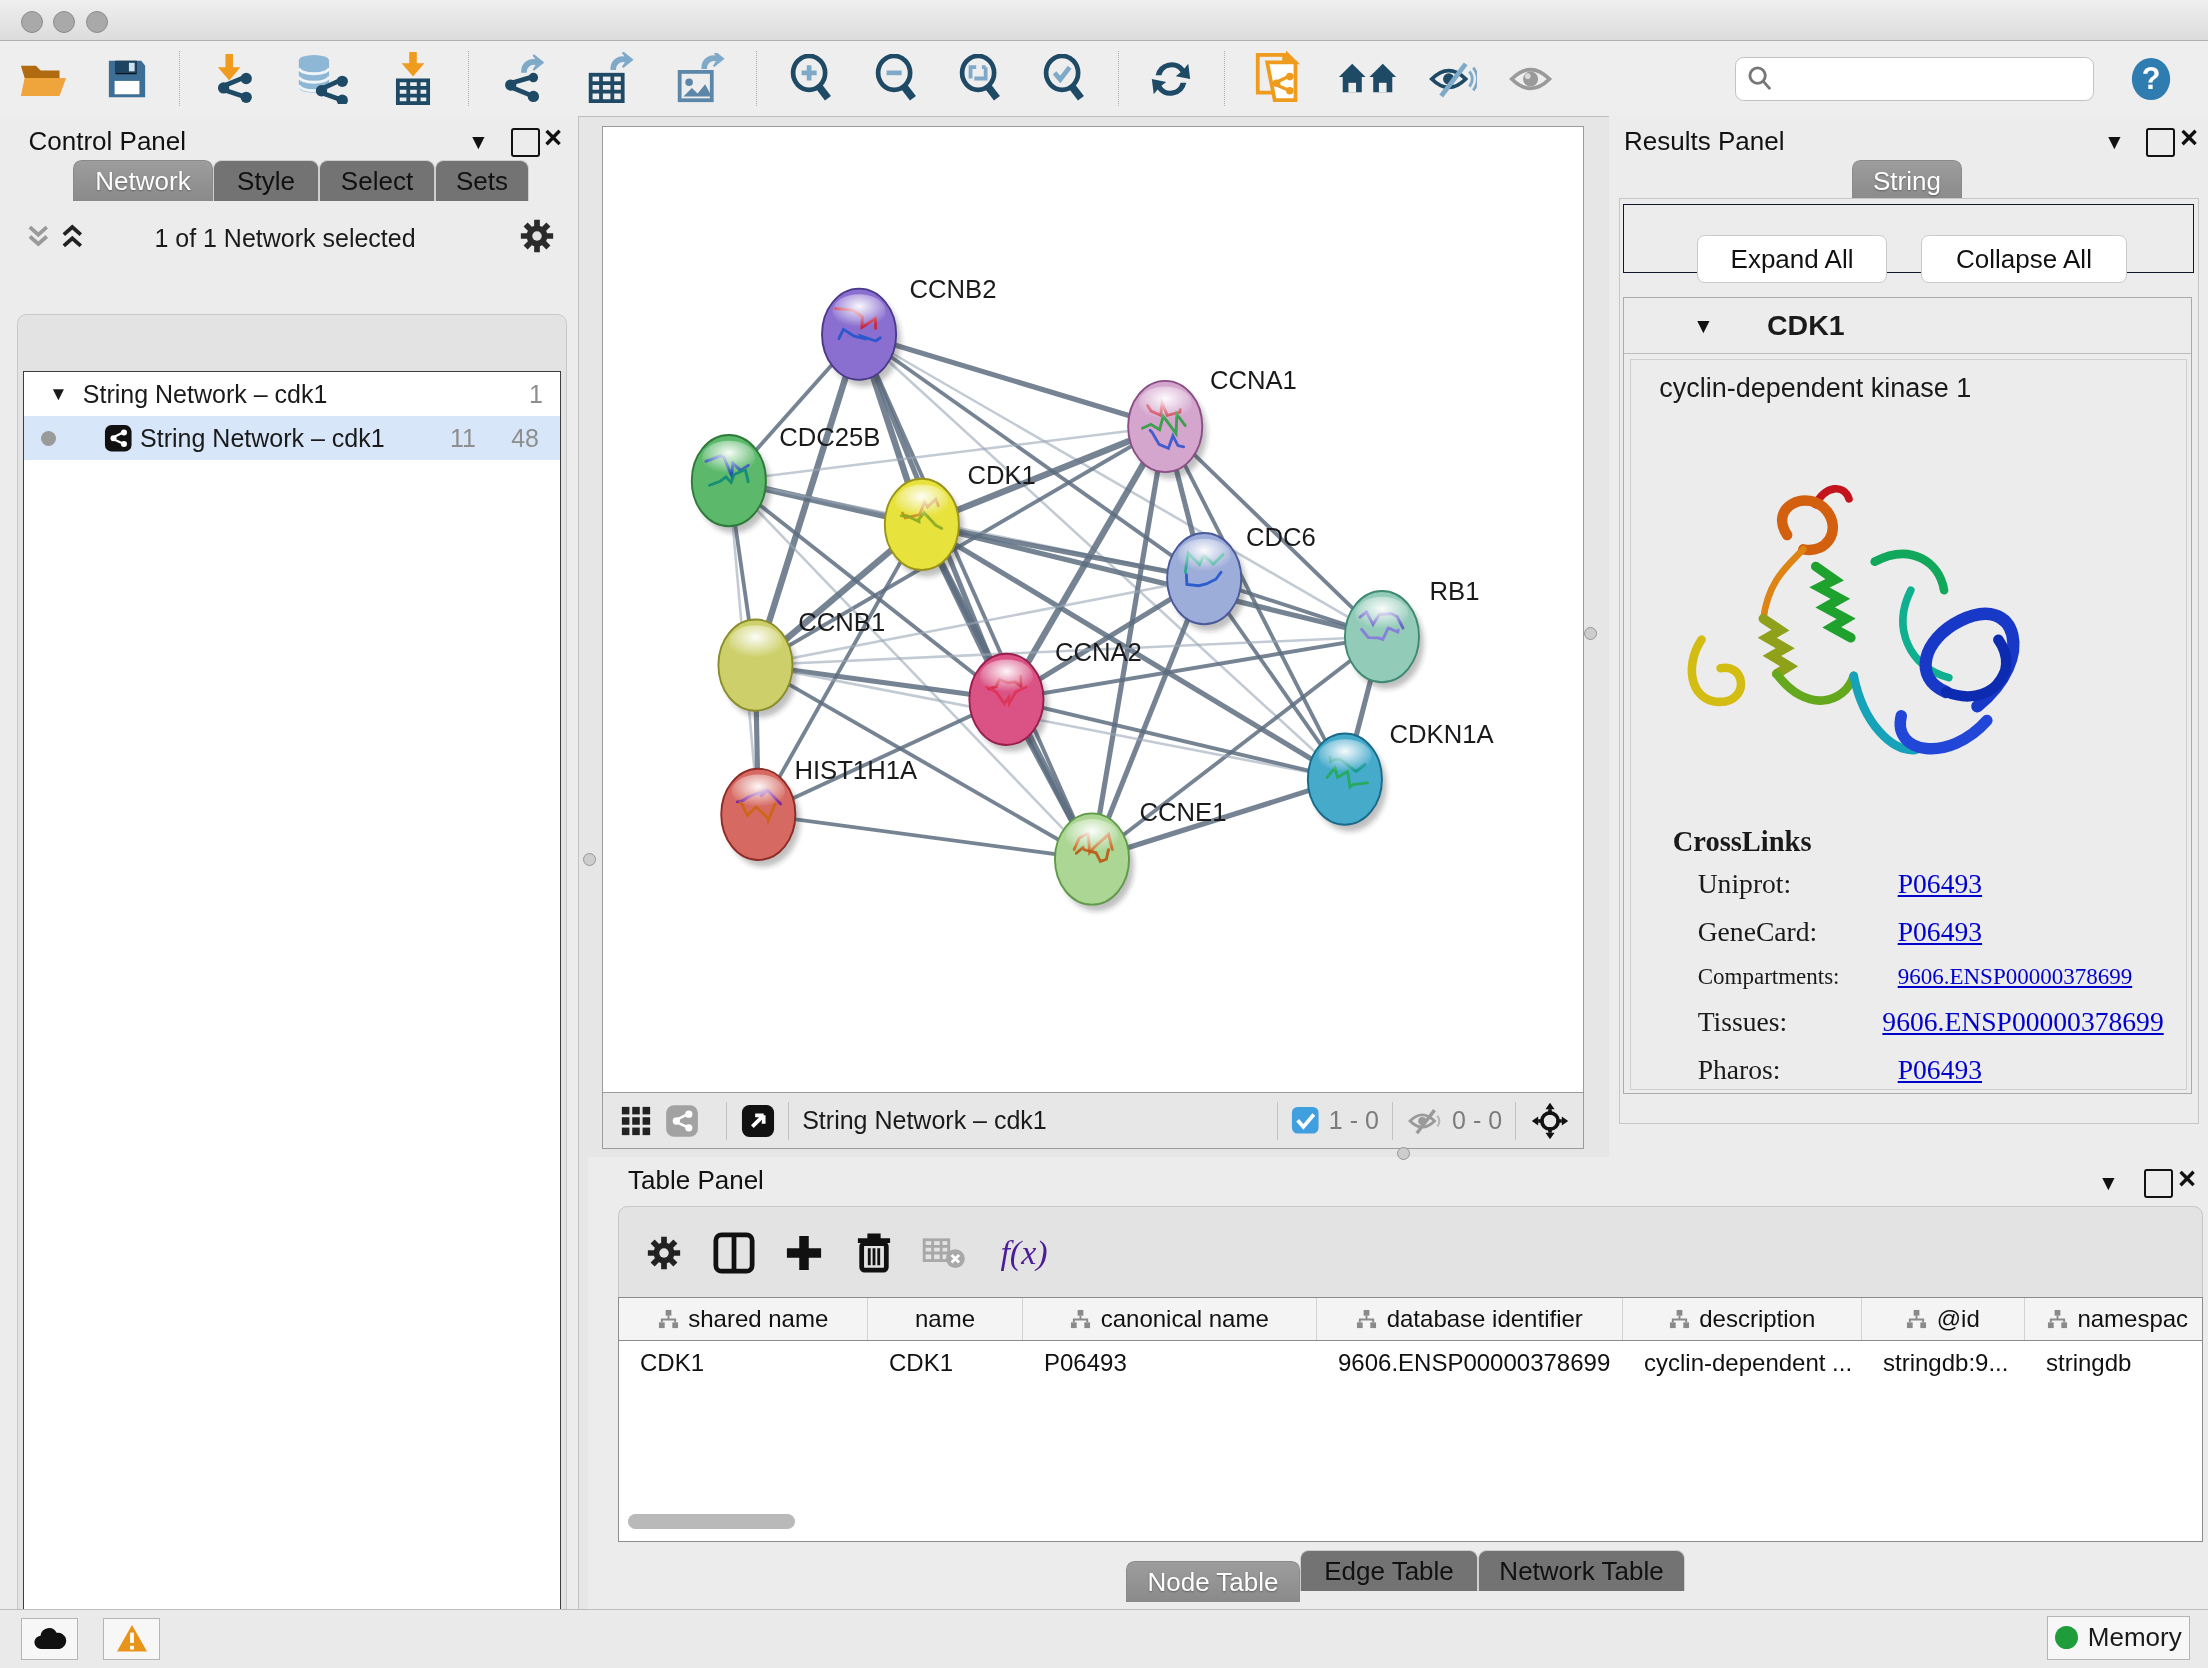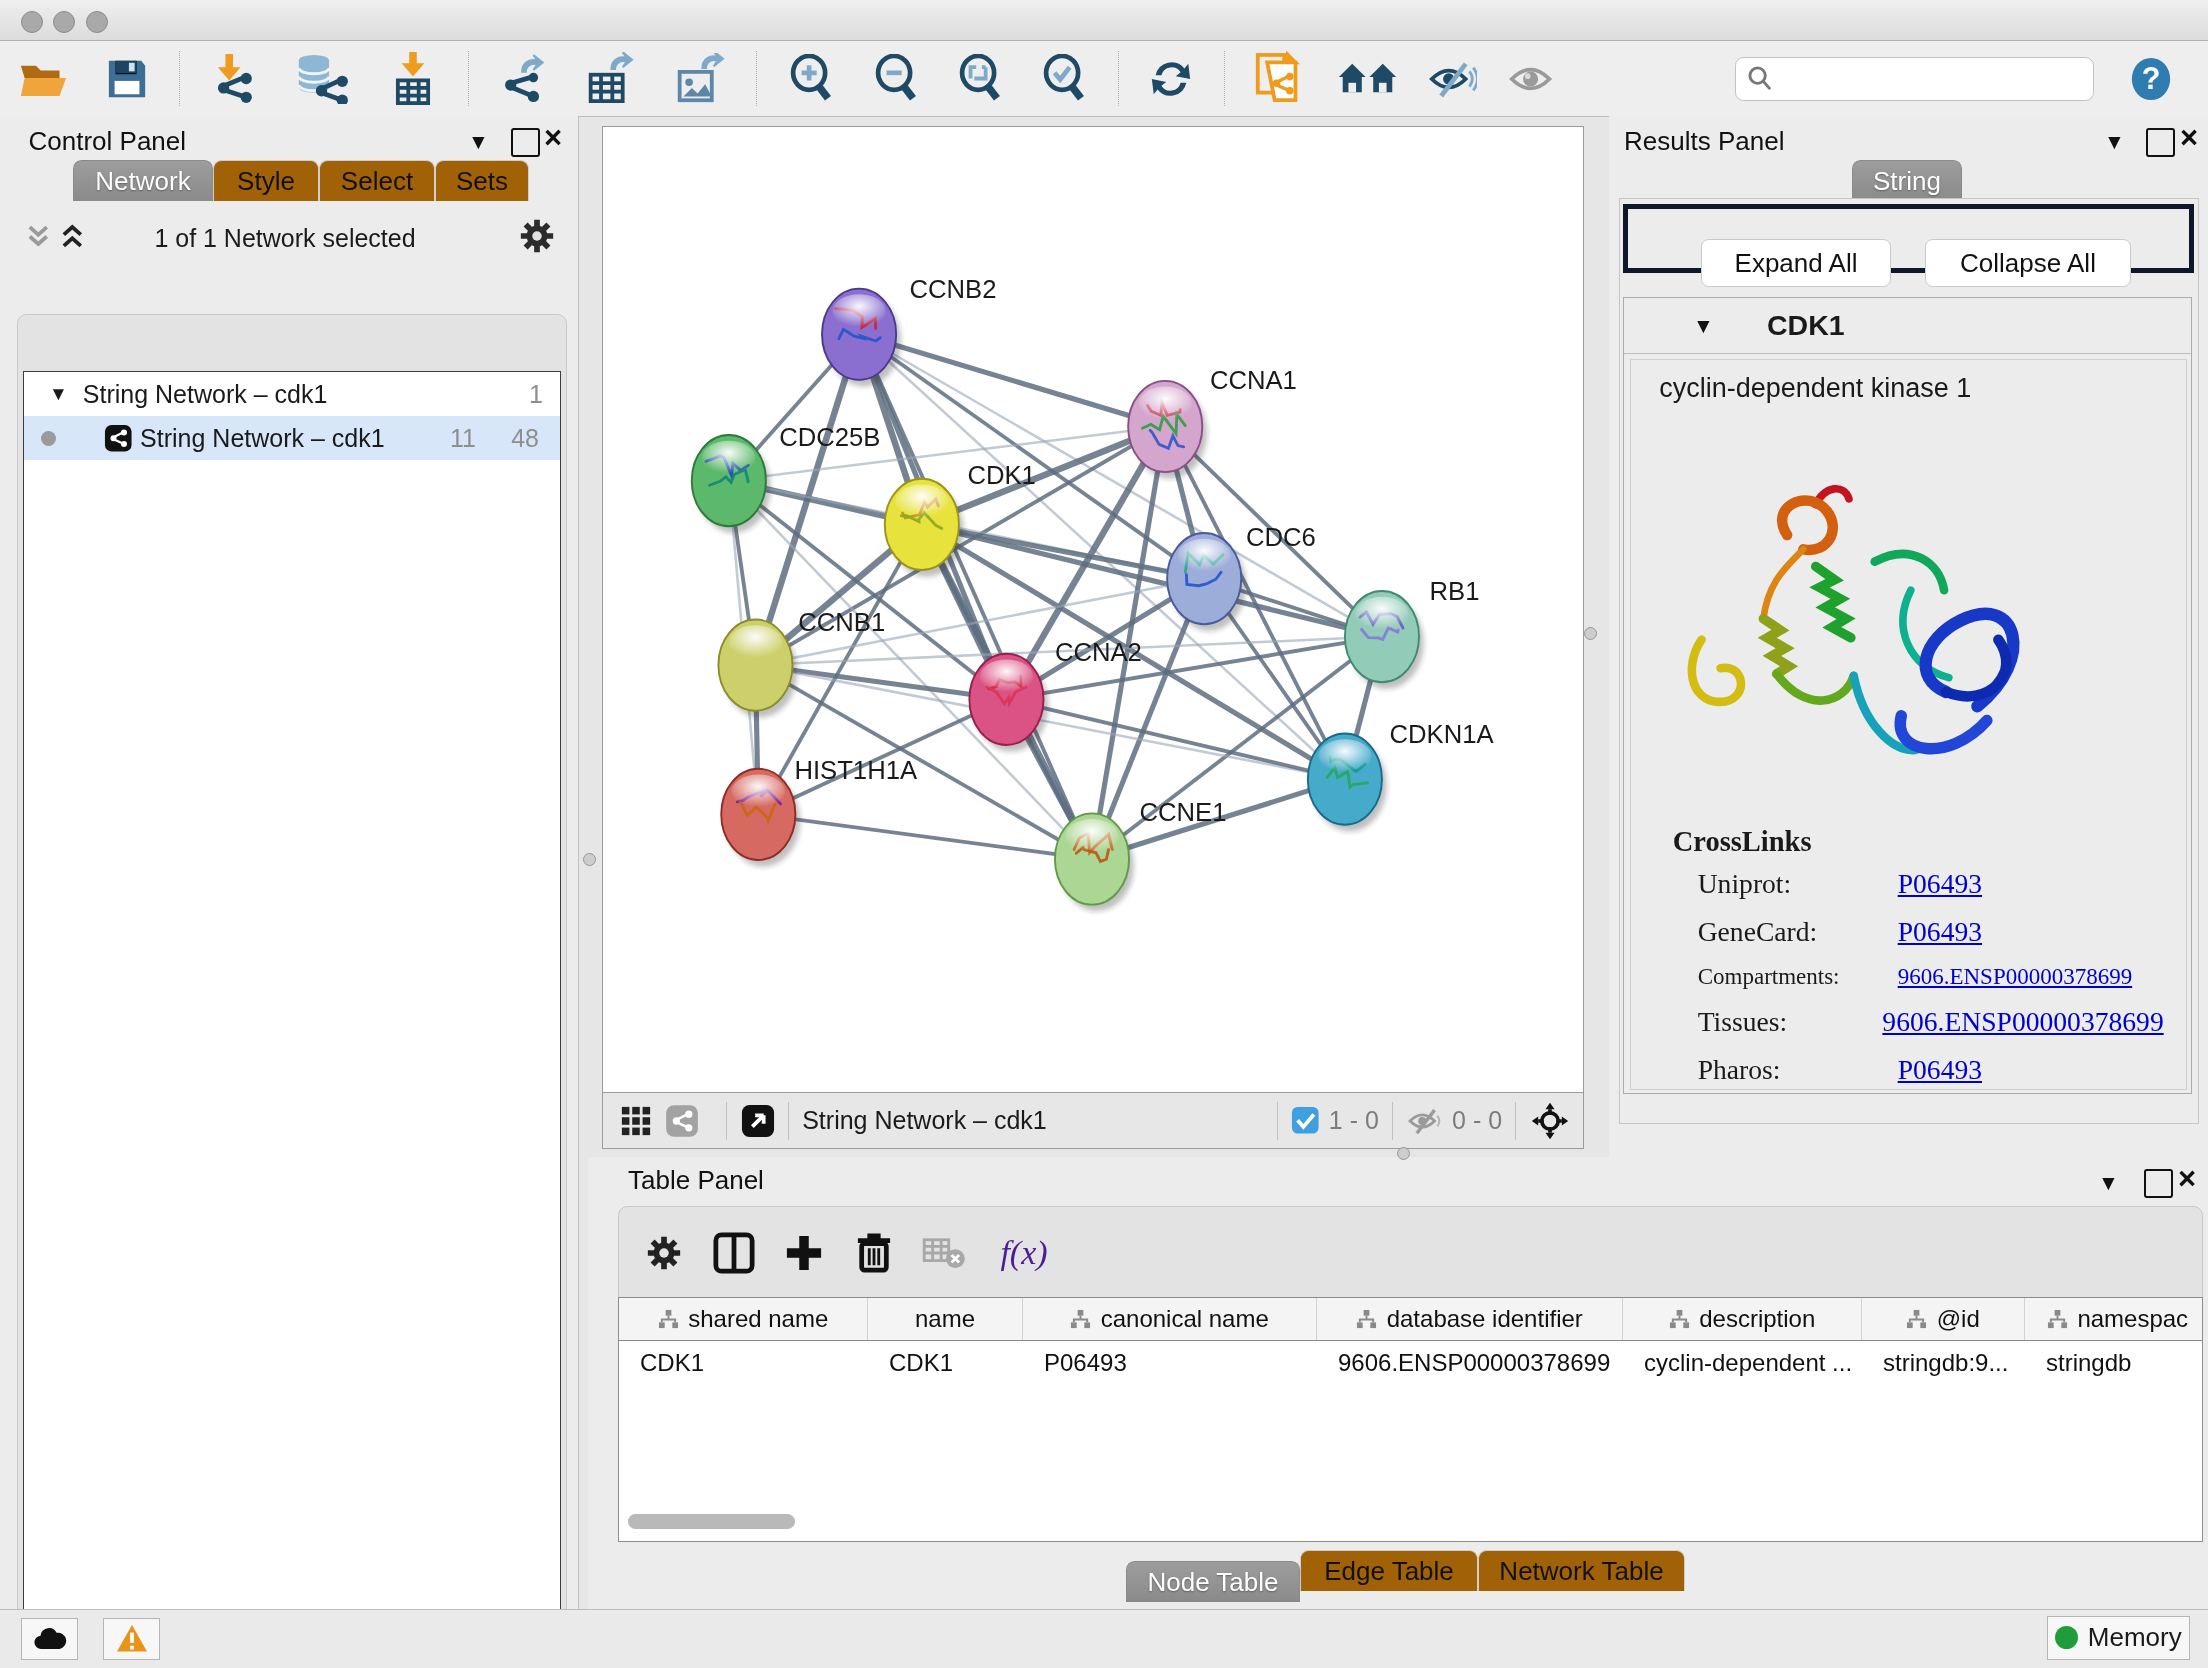--- a/index.html
+++ b/index.html
@@ -22,21 +22,21 @@
              border-radius:8.6px;margin-left:162px}
   .searchbox input{position:absolute;left:42px;top:1.9px;width:399px;height:34px;border:none;outline:none;
                    font-size:25px;background:transparent;font-family:"Liberation Sans",sans-serif}
   
   .ptitle{font-size:26px;color:#111}
   .caret{font-size:21px;color:#111;line-height:21px}
   .sqbtn{width:25px;height:25px;border:2.9px solid #111;border-radius:2.9px}
   .xbtn{font-size:31px;font-weight:bold;color:#111;line-height:27px}
   
   .tab{height:40px;display:flex;align-items:center;justify-content:center;font-size:26px;
-       background:#a16207;border:1px solid #cfcfcf;border-bottom:none;border-radius:8.6px 8.6px 0 0;color:#111}
+       background:#737373;border:1px solid #cfcfcf;border-bottom:none;border-radius:8.6px 8.6px 0 0;color:#111}
   .tab.sel{background:linear-gradient(#9d9d9d,#8a8a8a);color:#fff;border-color:#8a8a8a;
            text-shadow:0 1px 1.9px rgba(0,0,0,.35)}
   
   .cp-box{left:17px;top:198px;width:548px;height:1378px;background:#e3e3e3;
           border:1px solid #c8c8c8;border-radius:9.5px}
   .cp-list{left:23px;top:255px;width:536px;height:1313px;background:#fff;border:1px solid #3c3c3c}
   .trow{position:relative;height:44px;font-size:25px;display:flex;align-items:center}
   .trow.sel{background:#d7e6f8}
   .cnt{color:#8e8e8e}
   
@@ -511,21 +511,21 @@
 </div>
 
 <div class="abs" style="left:1609px;top:116px;width:599px;height:1041px;background:#ececec">
   <div class="abs ptitle" style="left:15px;top:9.5px">Results Panel</div>
   <div class="abs caret" style="left:495px;top:15px">▼</div>
   <div class="abs sqbtn" style="left:537px;top:12.4px"></div>
   <div class="abs xbtn" style="left:571px;top:7.6px">×</div>
   <div class="abs tab sel" style="left:243px;top:44px;width:108px">String</div>
 </div>
 <div class="abs rp-scroll"></div>
-<div class="abs" style="left:1623px;top:204px;width:571px;height:69px;border:5px solid #0f172a;box-sizing:border-box">
+<div class="abs" style="left:1623px;top:204px;width:571px;height:69px;border:1px solid #0f172a;box-sizing:border-box">
   <div class="btn abs" style="left:73px;top:30px;width:188px;height:46px">Expand All</div>
   <div class="btn abs" style="left:297px;top:30px;width:204px;height:46px">Collapse All</div>
 </div>
 <div class="abs card">
   <div class="abs" style="left:0;top:0;width:567px;height:55px;border-bottom:1px solid #bdbdbd">
     <span class="abs caret" style="left:69px;top:17px">▼</span>
     <span class="abs" style="left:143px;top:11.4px;font-size:28.5px;font-weight:bold">CDK1</span>
   </div>
   <div class="abs" style="left:5.7px;top:61px;width:555px;height:729px;background:#ececec;border:1px solid #cfcfcf">
     <div class="abs" style="left:28.5px;top:13.3px;font-size:27px">cyclin-dependent kinase 1</div>

